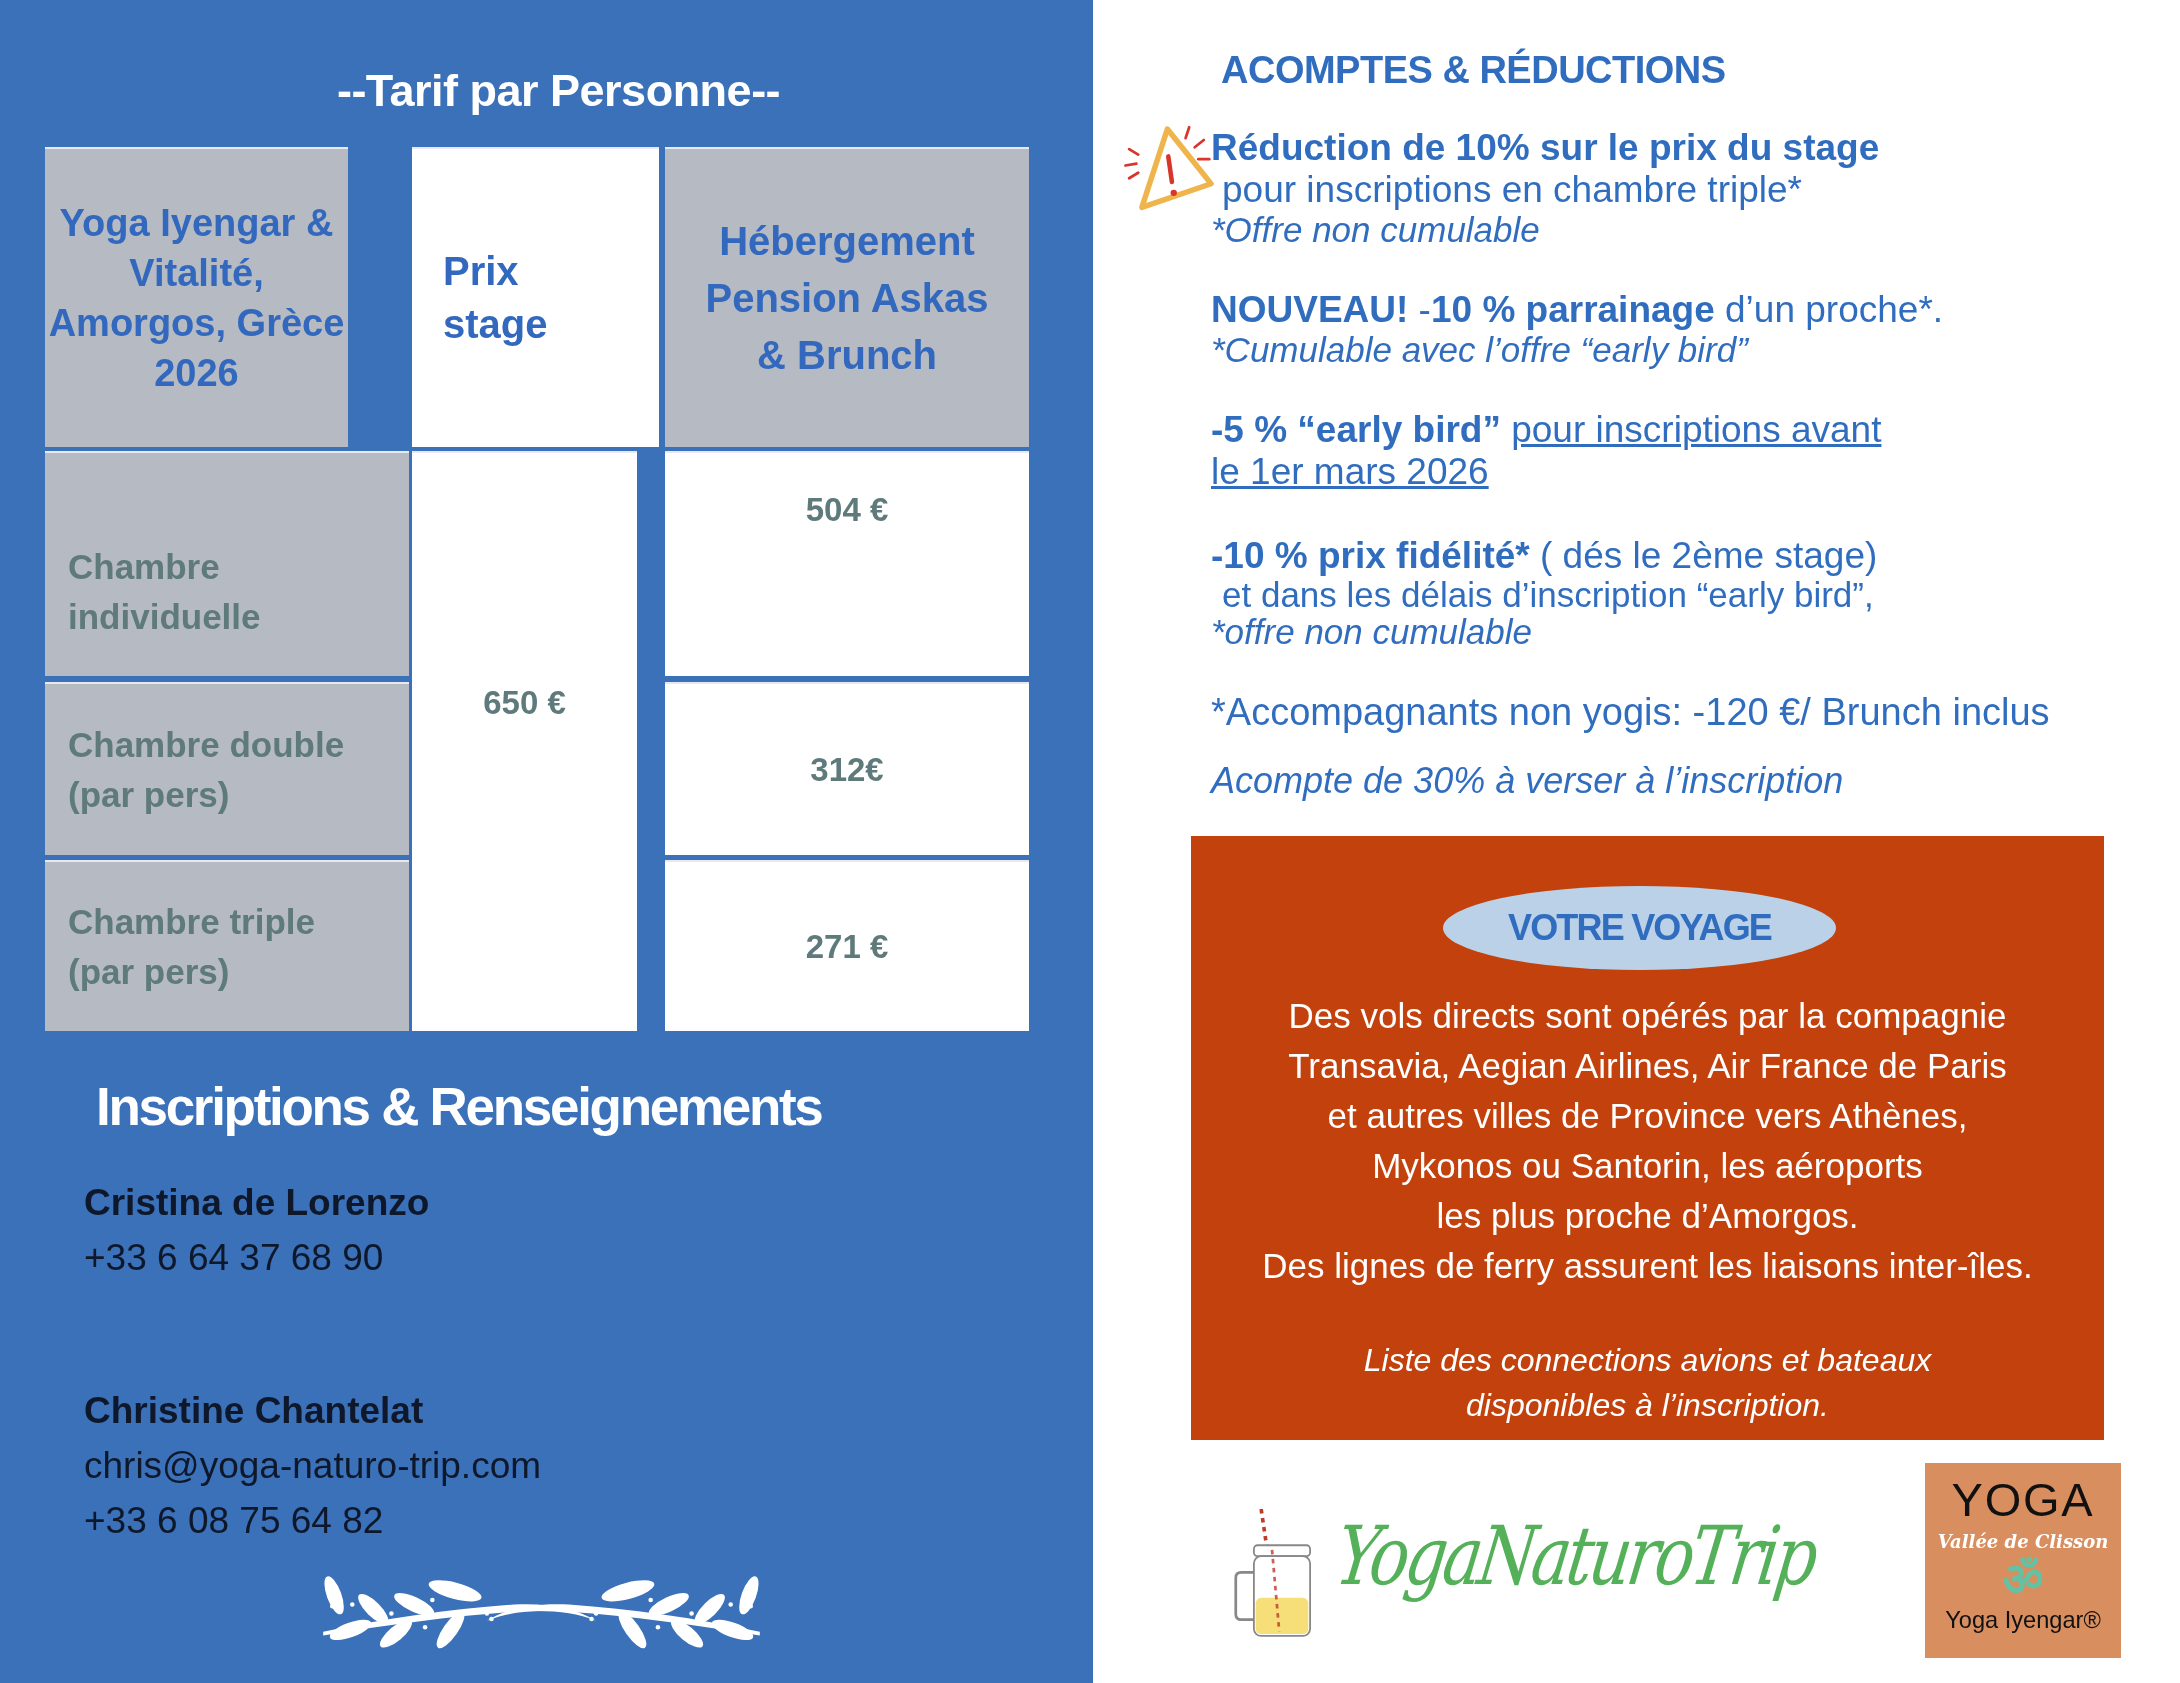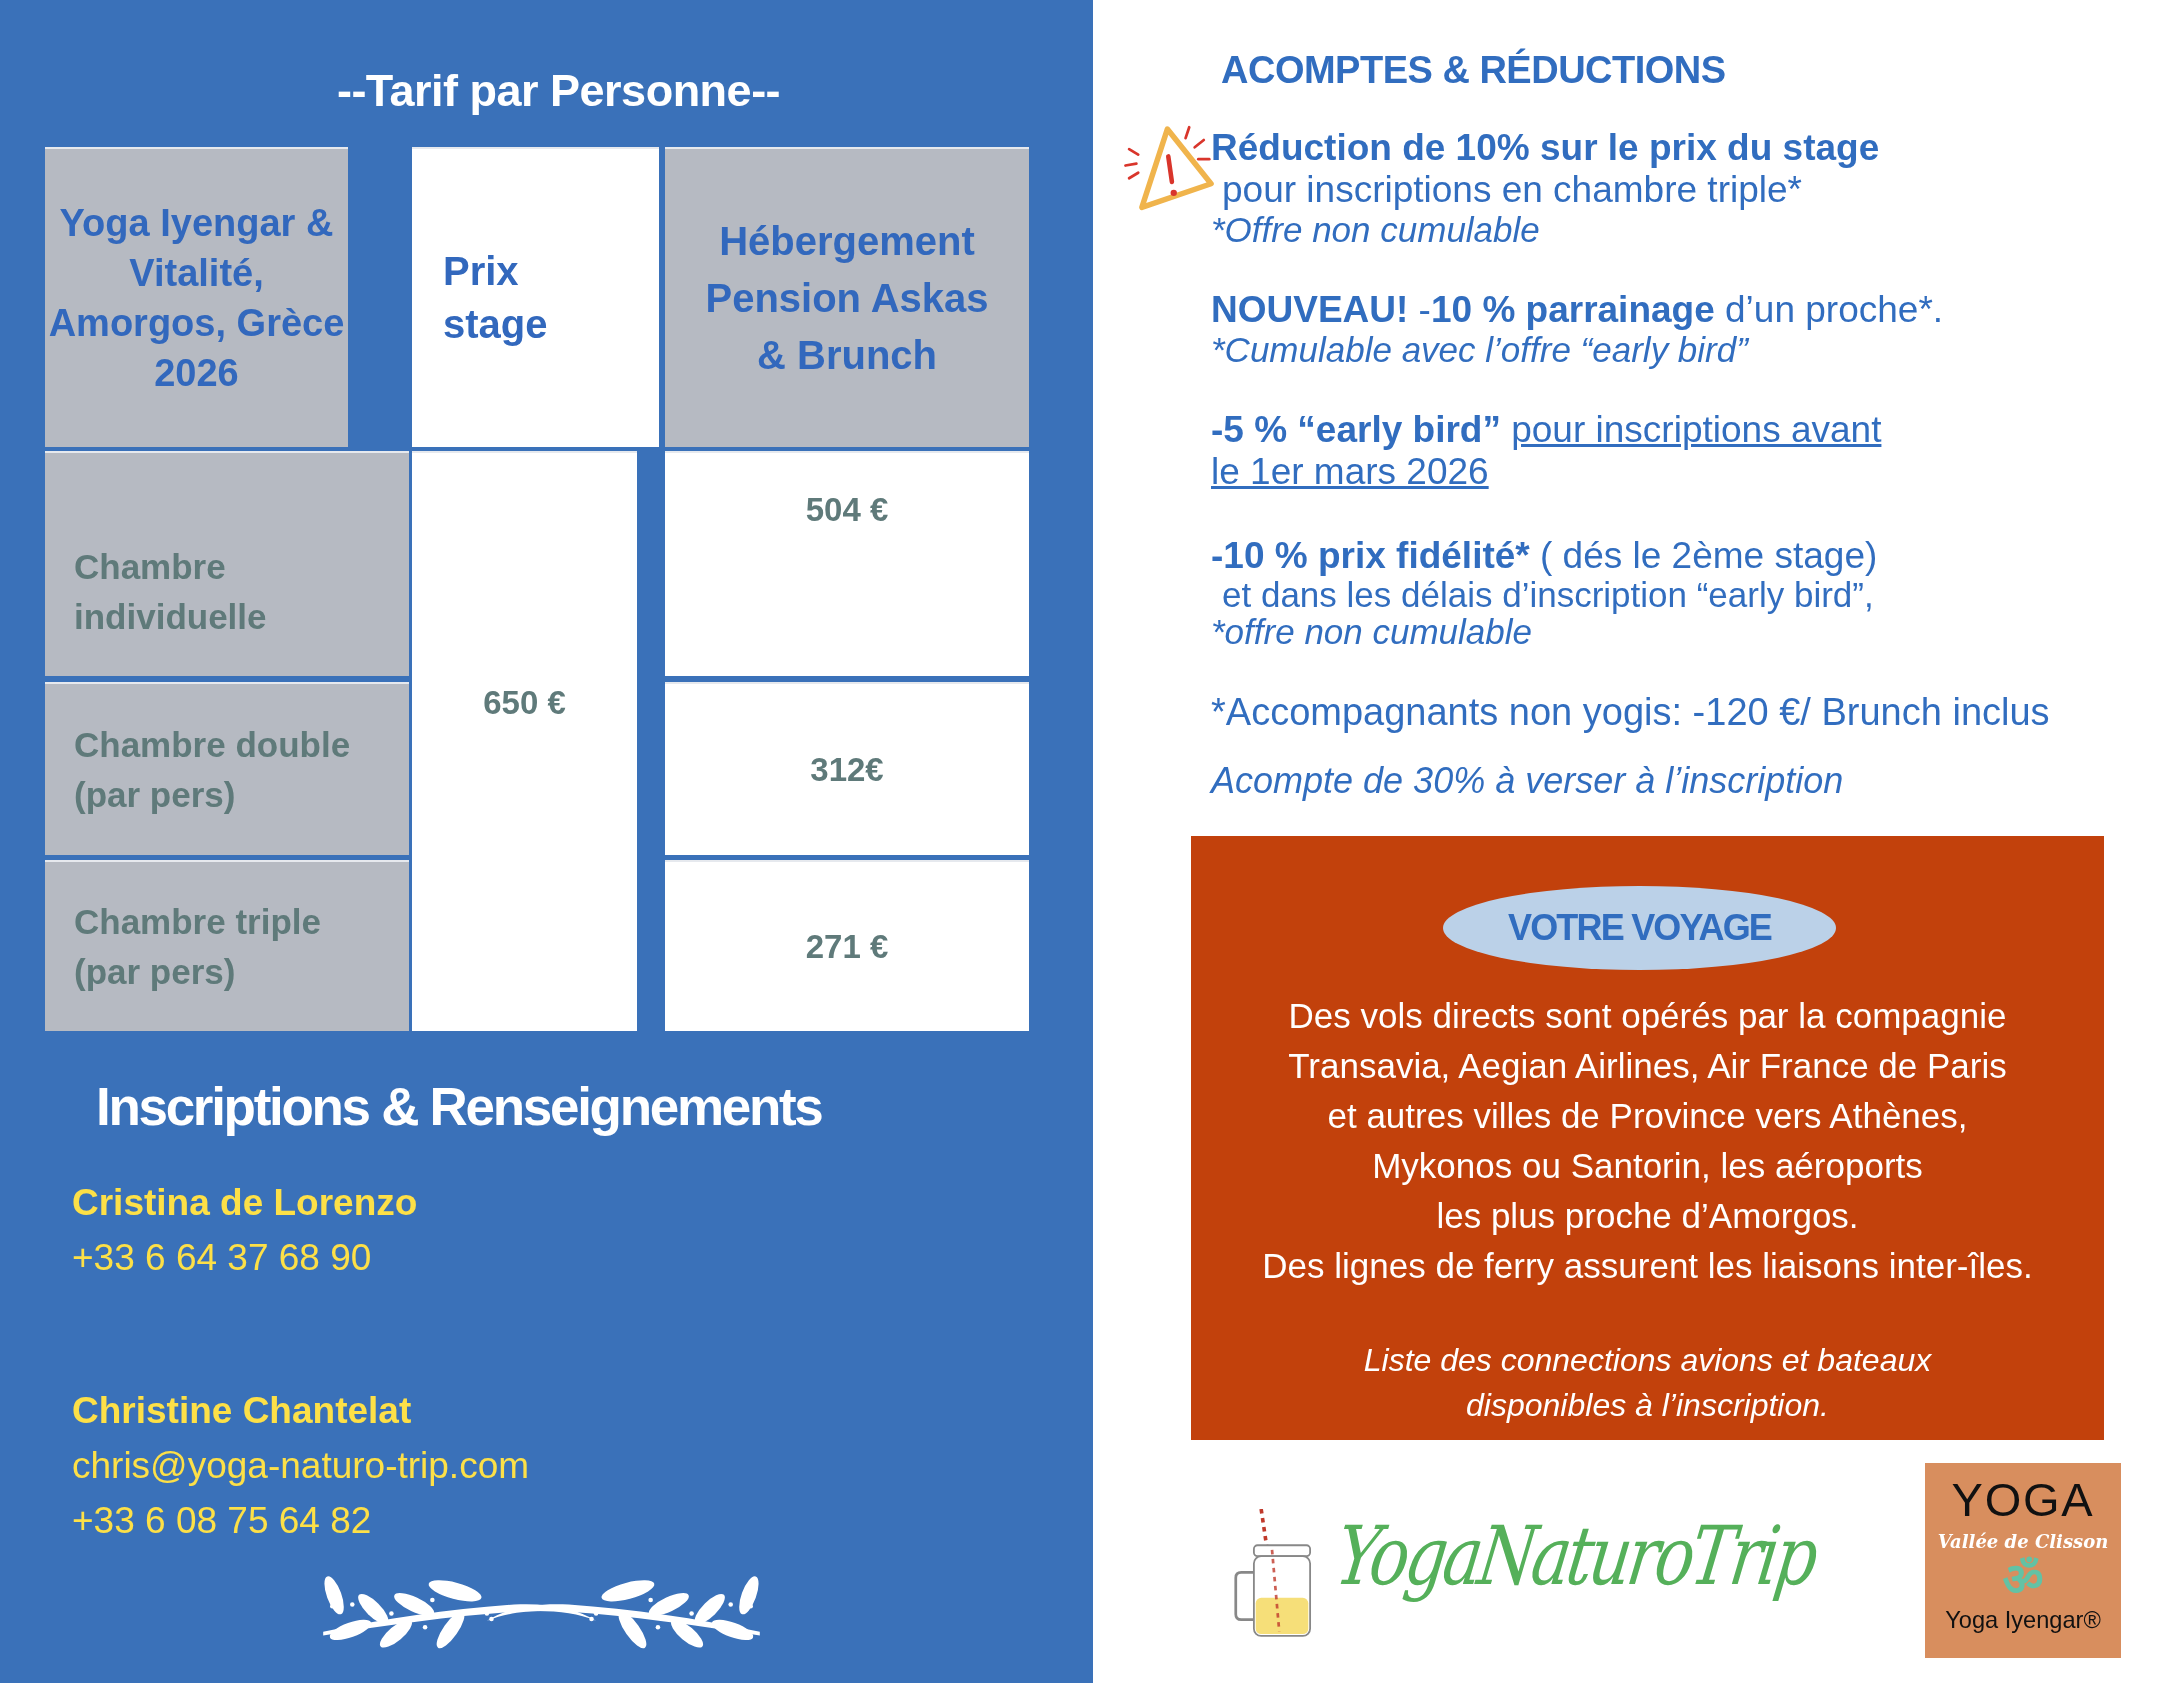--- a/index.html
+++ b/index.html
@@ -22,31 +22,31 @@
     border-top: 2.7px solid #e6e9ee;
   }
   .cell.grey { background: #b6bac2; }
   .cell.white { background: #ffffff; }
   .hdr-text {
     color: #3268bd; font-weight: bold; font-size: 38px; line-height: 50px; text-align: center;
   }
   .hdr-text.left { text-align: left; padding-left: 31px; line-height: 53px; font-size: 40px; }
   .hdr-line { display: block; }
   .row-label {
-    color: #5f7a7a; font-weight: bold; font-size: 35px; line-height: 50px; padding-left: 29px;
+    color: #5f7a7a; font-weight: bold; font-size: 35px; line-height: 50px; padding-left: 23px;
   }
   .price-val {
     color: #5f7a7a; font-weight: bold; font-size: 33px; text-align: center;
   }
 
   .inscr-title {
     position: absolute; left: 96px; top: 1076px; color: #ffffff;
     font-weight: bold; font-size: 53px; letter-spacing: -2.3px;
   }
-  .contact { position: absolute; left: 72px; color: #fde047; }
+  .contact { position: absolute; left: 84px; color: #0f172a; }
   .contact .name { font-weight: bold; font-size: 37px; line-height: 55px; }
   .contact .info { font-size: 37px; line-height: 55px; }
 
   .ornament { position: absolute; left: 305px; top: 1568px; width: 473px; height: 82px; }
 
   
   .right-title {
     position: absolute; left: 1221px; top: 49px; color: #316dbf;
     font-weight: bold; font-size: 38px; letter-spacing: -0.5px;
   }

